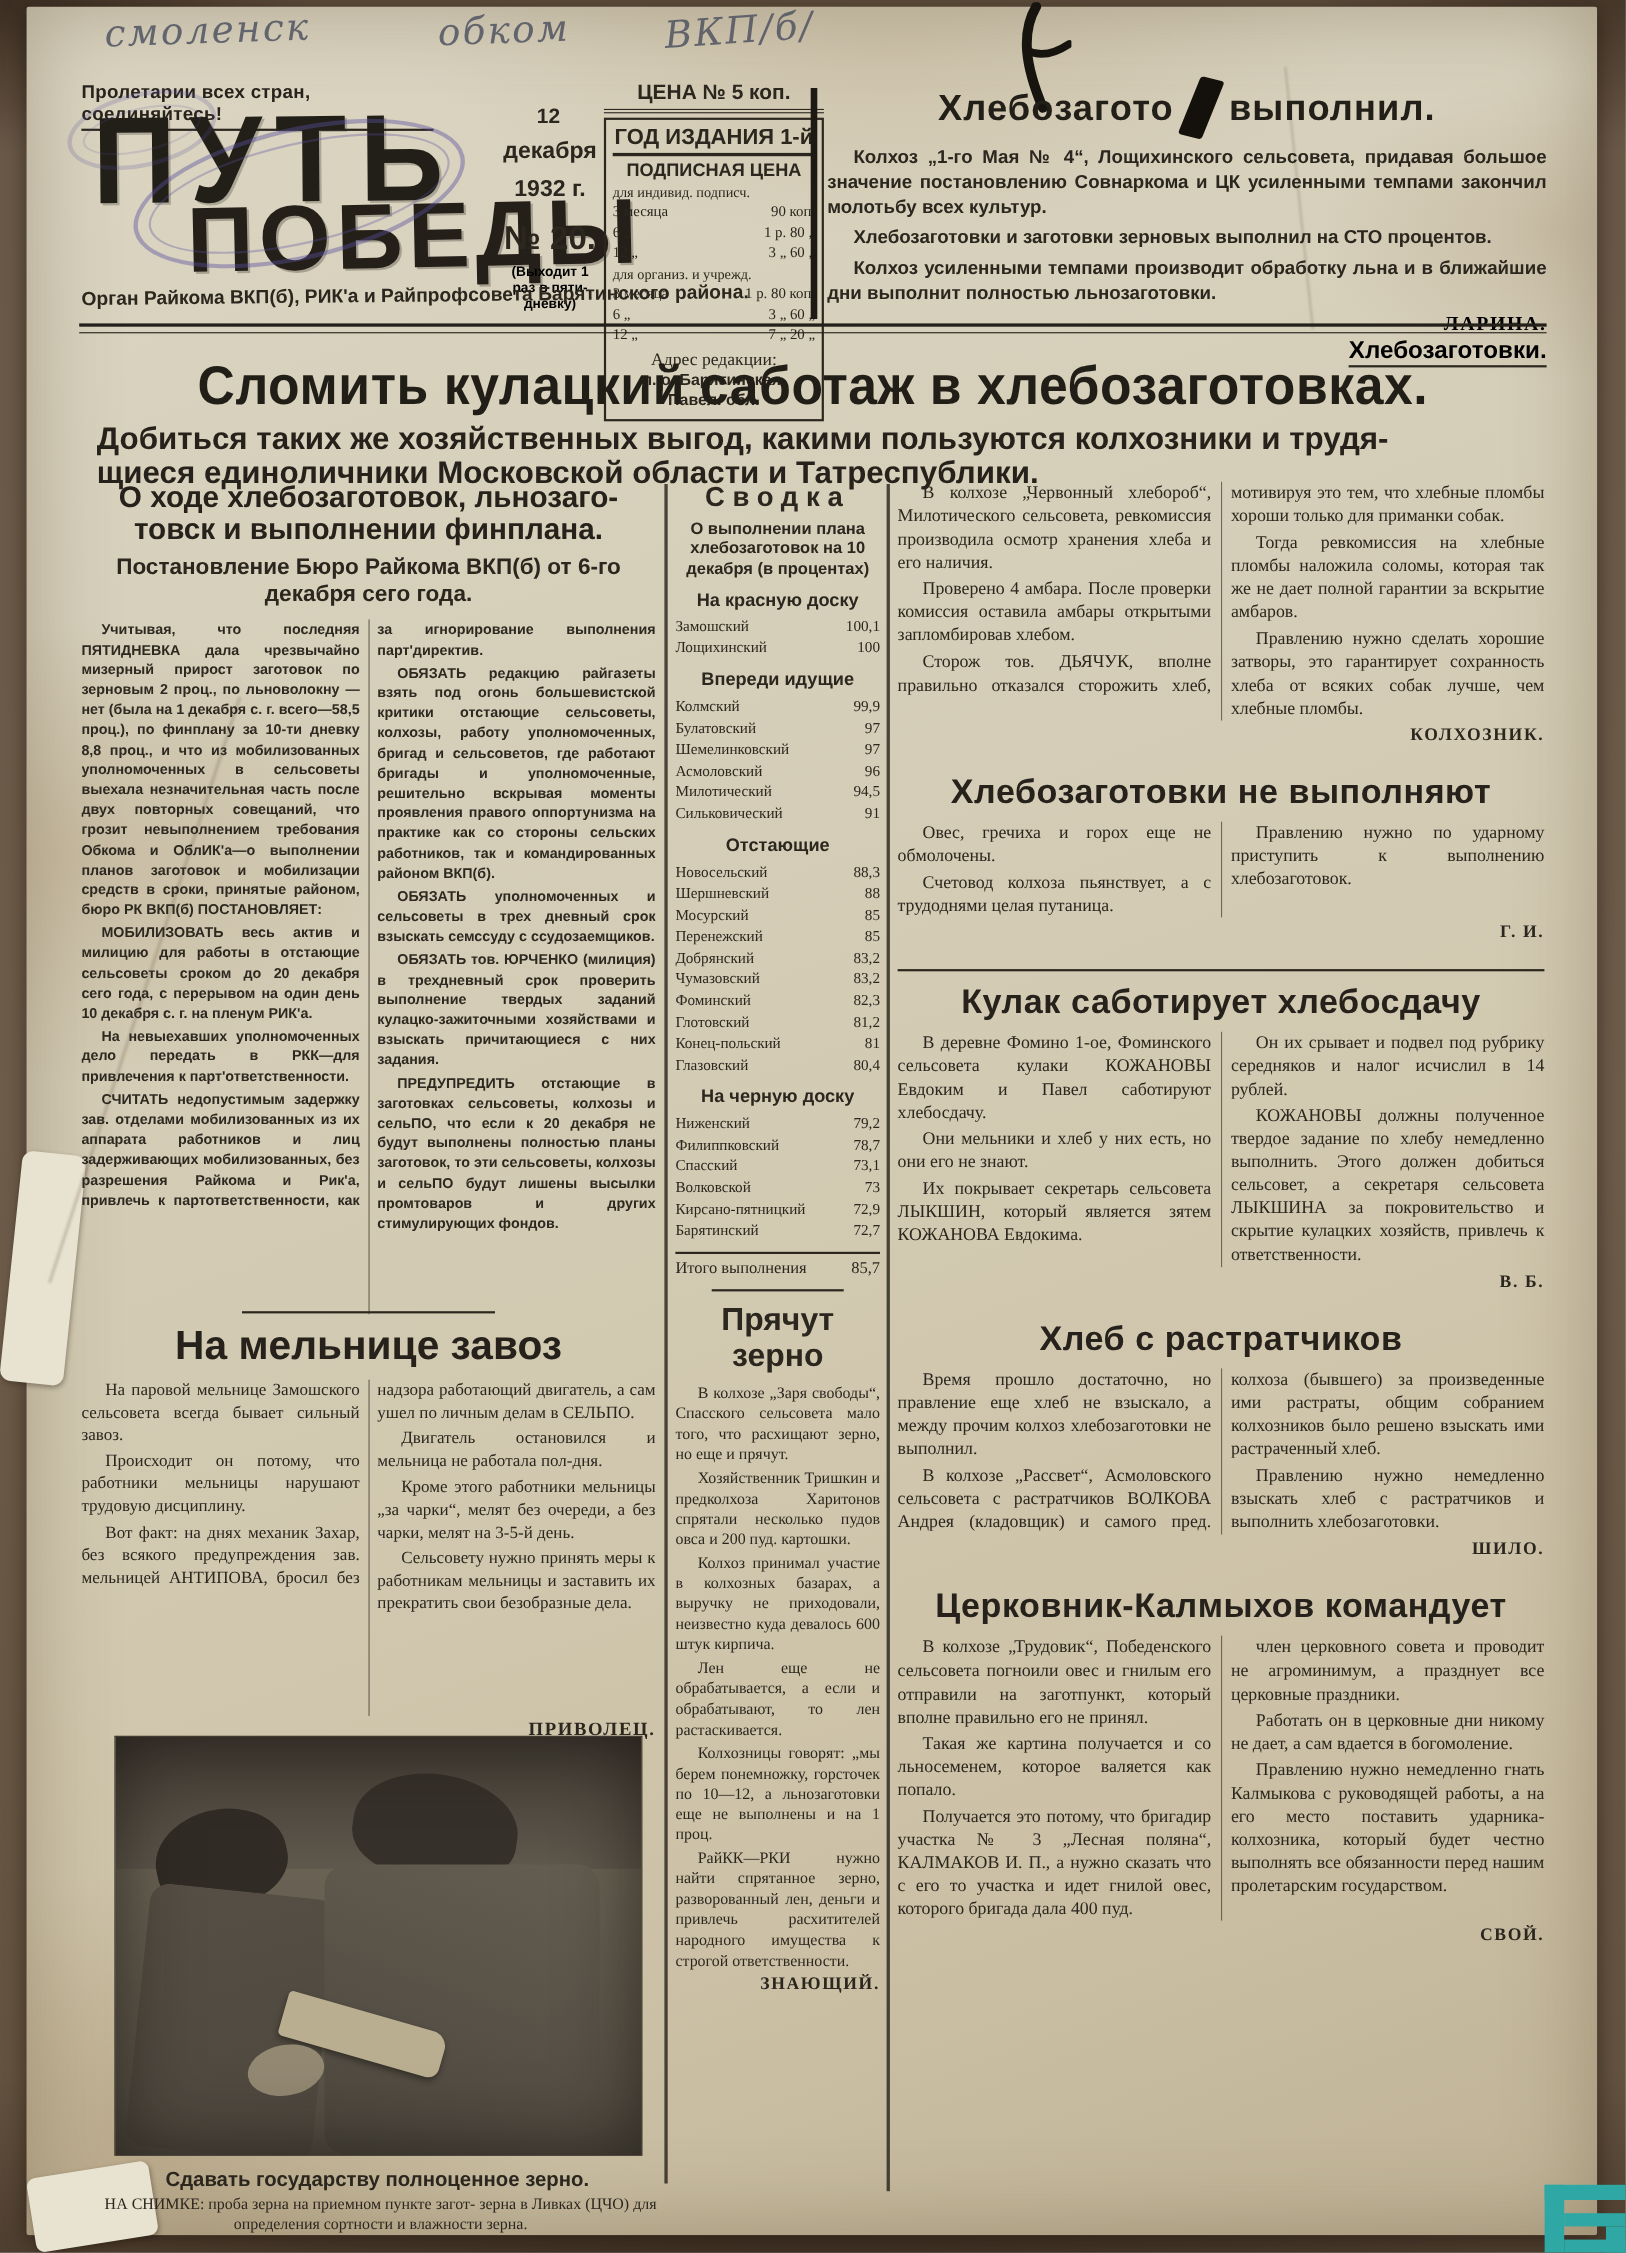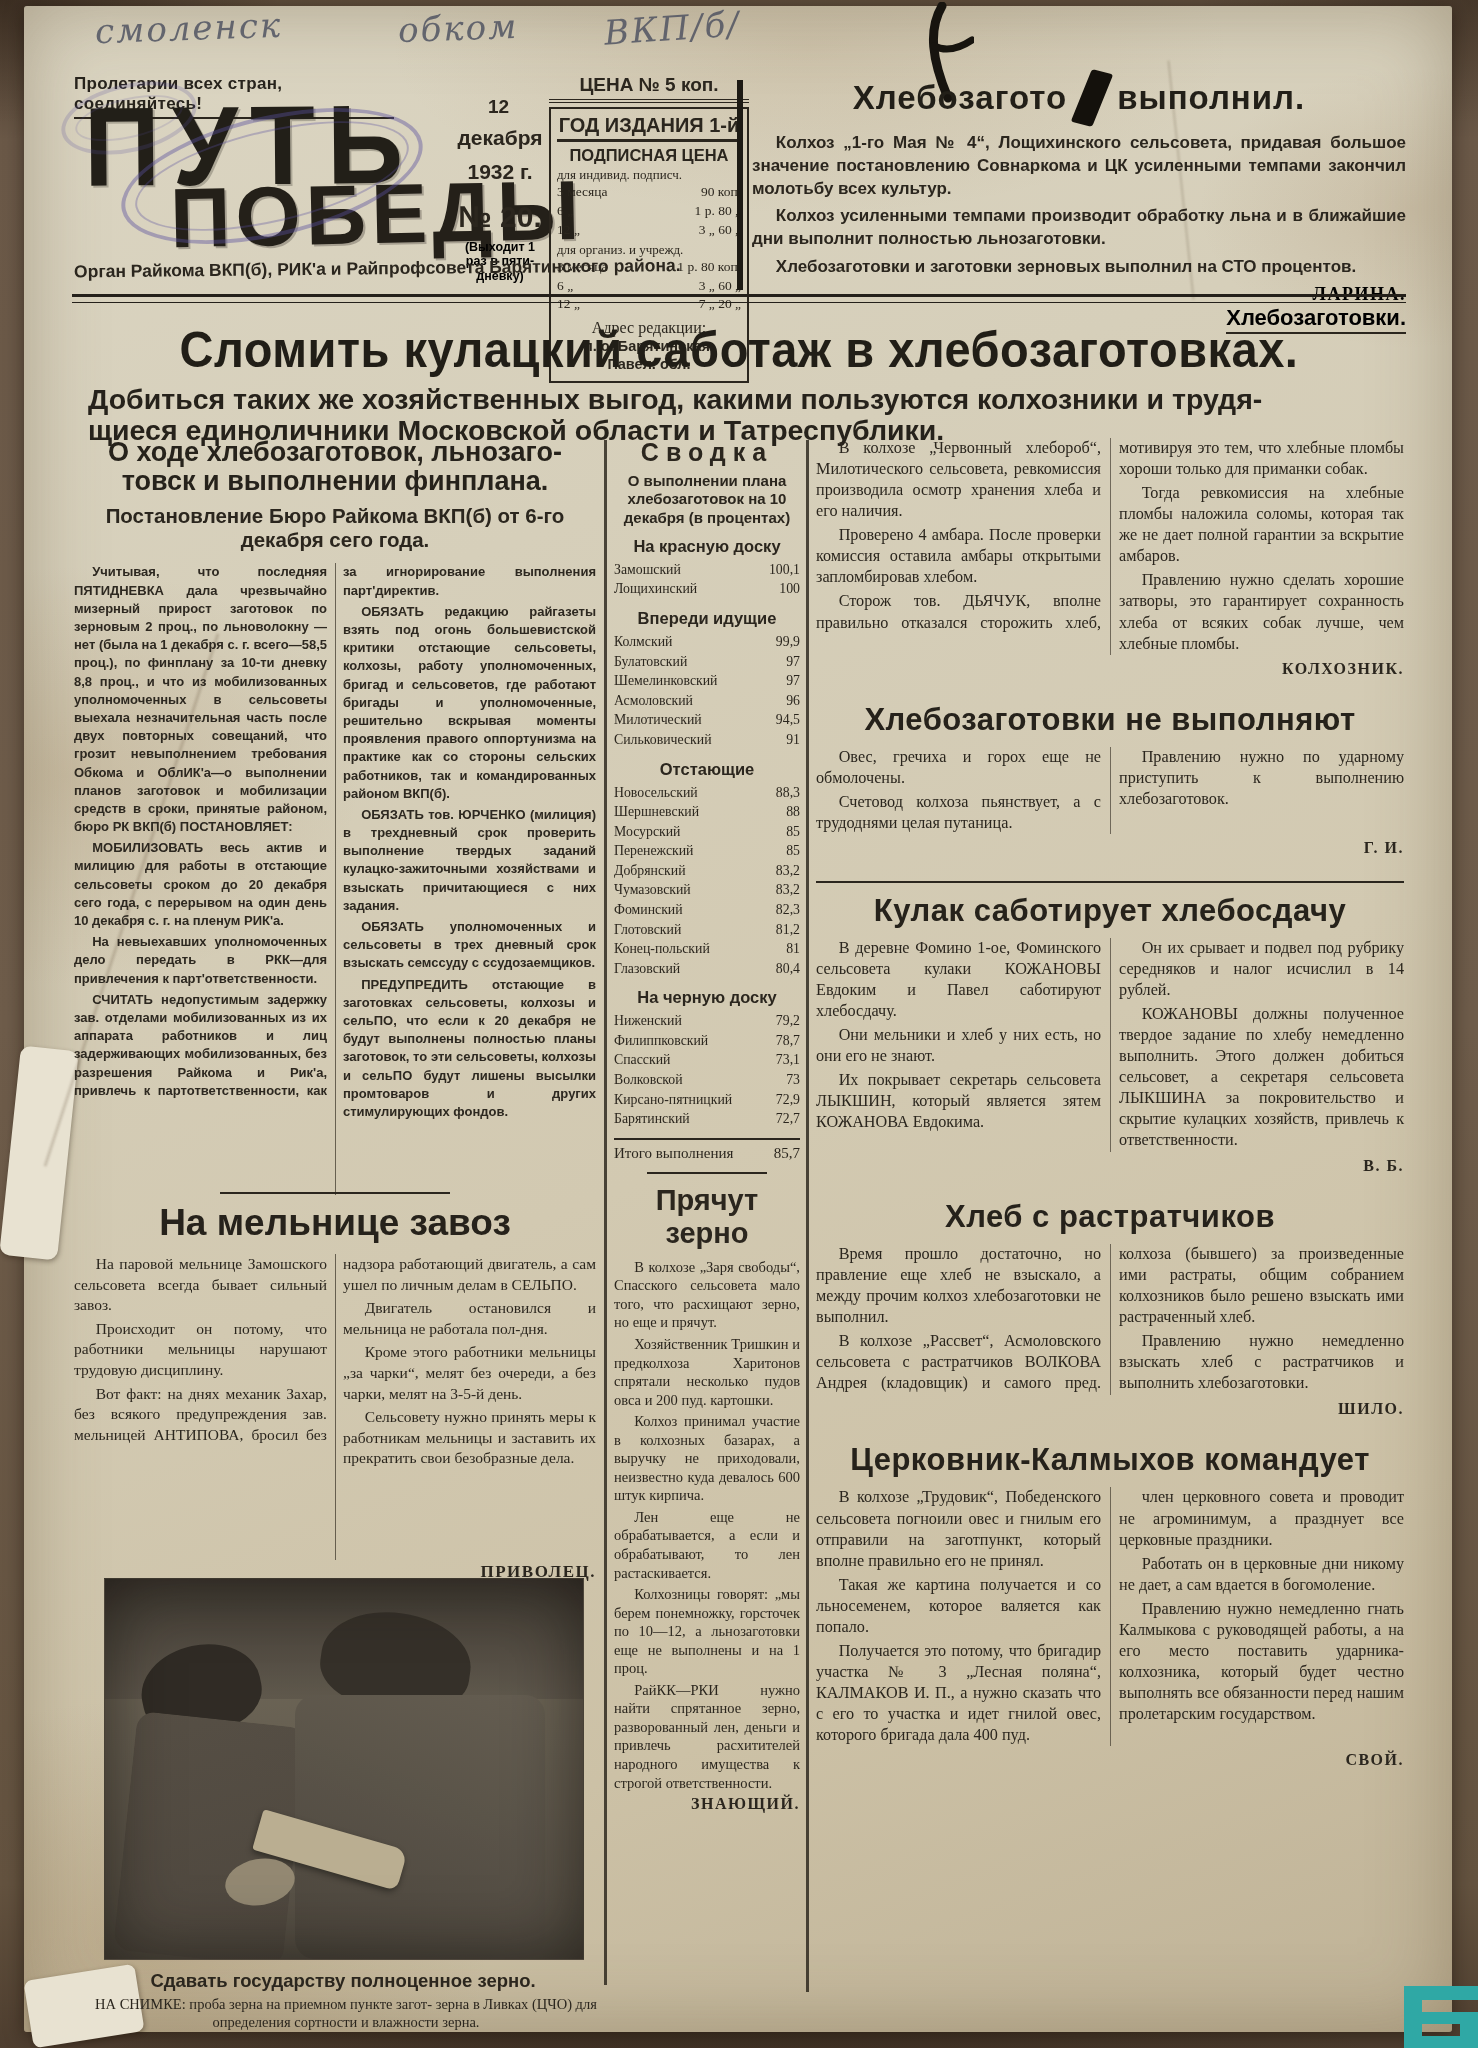--- a/index.html
+++ b/index.html
@@ -172,22 +172,22 @@
 
 <div class="abs" style="left:752px;top:70px;width:654px;">
   <div class="lead-head">
     <span>Хлебозагото</span>
     <span class="tear-mark"></span>
     <span>выполнил.</span>
   </div>
   <div class="lead-body just" style="margin-top:6px;">
 
   <p class="para">Колхоз „1-го Мая № 4“, Лощихинского сельсовета, придавая большое значение постановлению Совнаркома и ЦК усиленными темпами закончил молотьбу всех культур.</p>
+      <p class="para">Хлебозаготовки и заготовки зерновых выполнил на СТО процентов.</p>
       <p class="para">Колхоз усиленными темпами производит обработку льна и в ближайшие дни выполнит полностью льнозаготовки.</p>
-      <p class="para">Хлебозаготовки и заготовки зерновых выполнил на СТО процентов.</p>
     </div>
   <div class="sig" style="font-size:18px;">ЛАРИНА.</div>
 </div>
 
 <div class="abs hrule" style="left:72px;top:294px;width:1334px;"></div>
 <div class="abs kicker" style="left:1080px;top:305px;width:326px;"><span>Хлебозаготовки.</span></div>
 
 <div class="abs mainhead" style="left:80px;top:322px;width:1318px;">Сломить кулацкий саботаж в хлебозаготовках.</div>
 <div class="abs subhead" style="left:88px;top:384px;width:1302px;">
   <div>Добиться таких же хозяйственных выгод, какими пользуются колхозники и трудя-</div>
@@ -206,22 +206,22 @@
     <div>Постановление Бюро Райкома ВКП(б) от 6-го</div>
     <div>декабря сего года.</div>
   </div>
   <div class="res-body cols2 just">
 
   <p class="para">Учитывая, что последняя ПЯТИДНЕВКА дала чрезвычайно мизерный прирост заготовок по зерновым 2 проц., по льноволокну —нет (была на 1 декабря с. г. всего—58,5 проц.), по финплану за 10-ти дневку 8,8 проц., и что из мобилизованных уполномоченных в сельсоветы выехала незначительная часть после двух повторных совещаний, что грозит невыполнением требования Обкома и ОблИК'а—о выполнении планов заготовок и мобилизации средств в сроки, принятые районом, бюро РК ВКП(б) ПОСТАНОВЛЯЕТ:</p>
       <p class="para">МОБИЛИЗОВАТЬ весь актив и милицию для работы в отстающие сельсоветы сроком до 20 декабря сего года, с перерывом на один день 10 декабря с. г. на пленум РИК'а.</p>
       <p class="para">На невыехавших уполномоченных дело передать в РКК—для привлечения к парт'ответственности.</p>
       <p class="para">СЧИТАТЬ недопустимым задержку зав. отделами мобилизованных из их аппарата работников и лиц задерживающих мобилизованных, без разрешения Райкома и Рик'а, привлечь к партответственности, как за игнорирование выполнения парт'директив.</p>
       <p class="para">ОБЯЗАТЬ редакцию райгазеты взять под огонь большевистской критики отстающие сельсоветы, колхозы, работу уполномоченных, бригад и сельсоветов, где работают бригады и уполномоченные, решительно вскрывая моменты проявления правого оппортунизма на практике как со стороны сельских работников, так и командированных районом ВКП(б).</p>
+      <p class="para">ОБЯЗАТЬ уполномоченных и сельсоветы в трех дневный срок взыскать семссуду с ссудозаемщиков.</p>
       <p class="para">ОБЯЗАТЬ тов. ЮРЧЕНКО (милиция) в трехдневный срок проверить выполнение твердых заданий кулацко-зажиточными хозяйствами и взыскать причитающиеся с них задания.</p>
-      <p class="para">ОБЯЗАТЬ уполномоченных и сельсоветы в трех дневный срок взыскать семссуду с ссудозаемщиков.</p>
       <p class="para">ПРЕДУПРЕДИТЬ отстающие в заготовках сельсоветы, колхозы и сельПО, что если к 20 декабря не будут выполнены полностью планы заготовок, то эти сельсоветы, колхозы и сельПО будут лишены высылки промтоваров и других стимулирующих фондов.</p>
     </div>
 </div>
 
 <div class="abs ink" style="left:74px;top:1192px;width:522px;">
   <div class="mel-rule"></div>
   <div class="mel-title">На мельнице завоз</div>
   <div class="mel-body cols2 just">
 
   <p class="para">На паровой мельнице Замошского сельсовета всегда бывает сильный завоз.</p>

